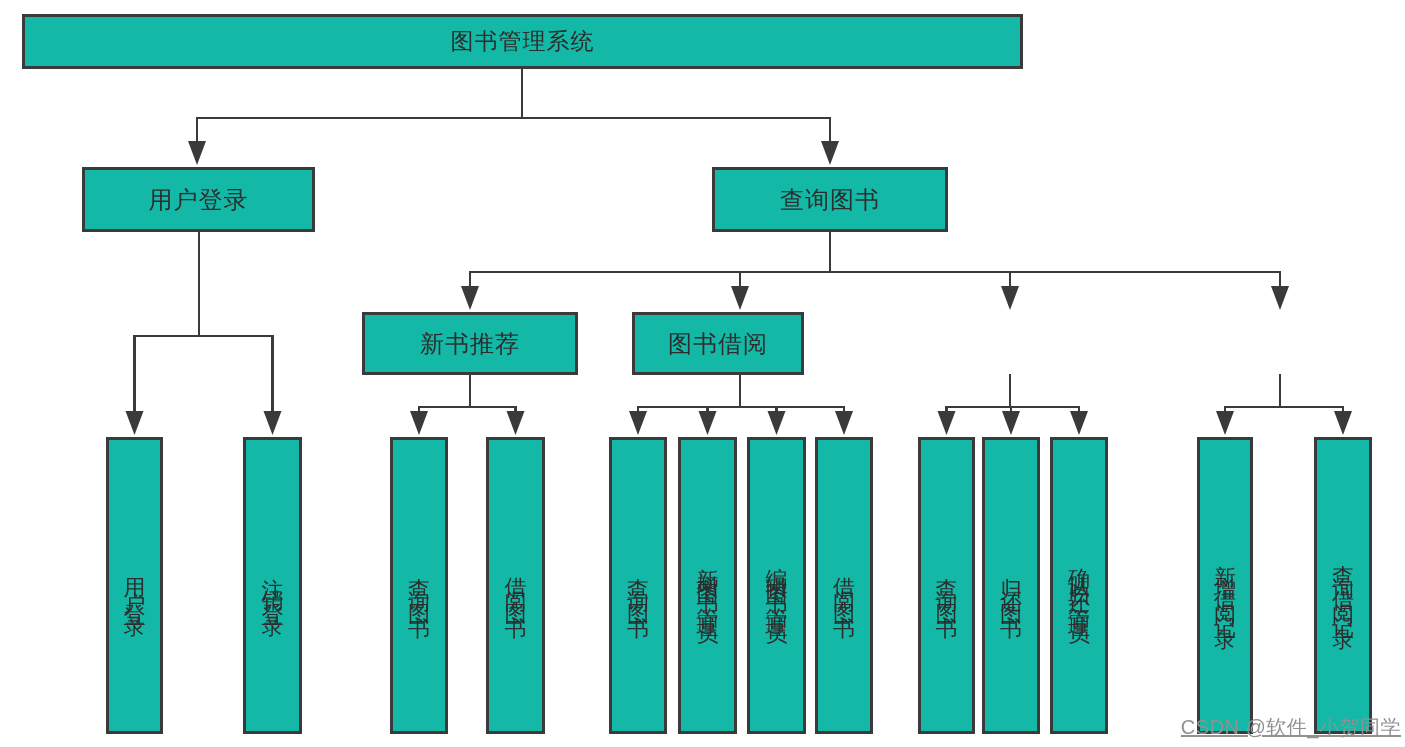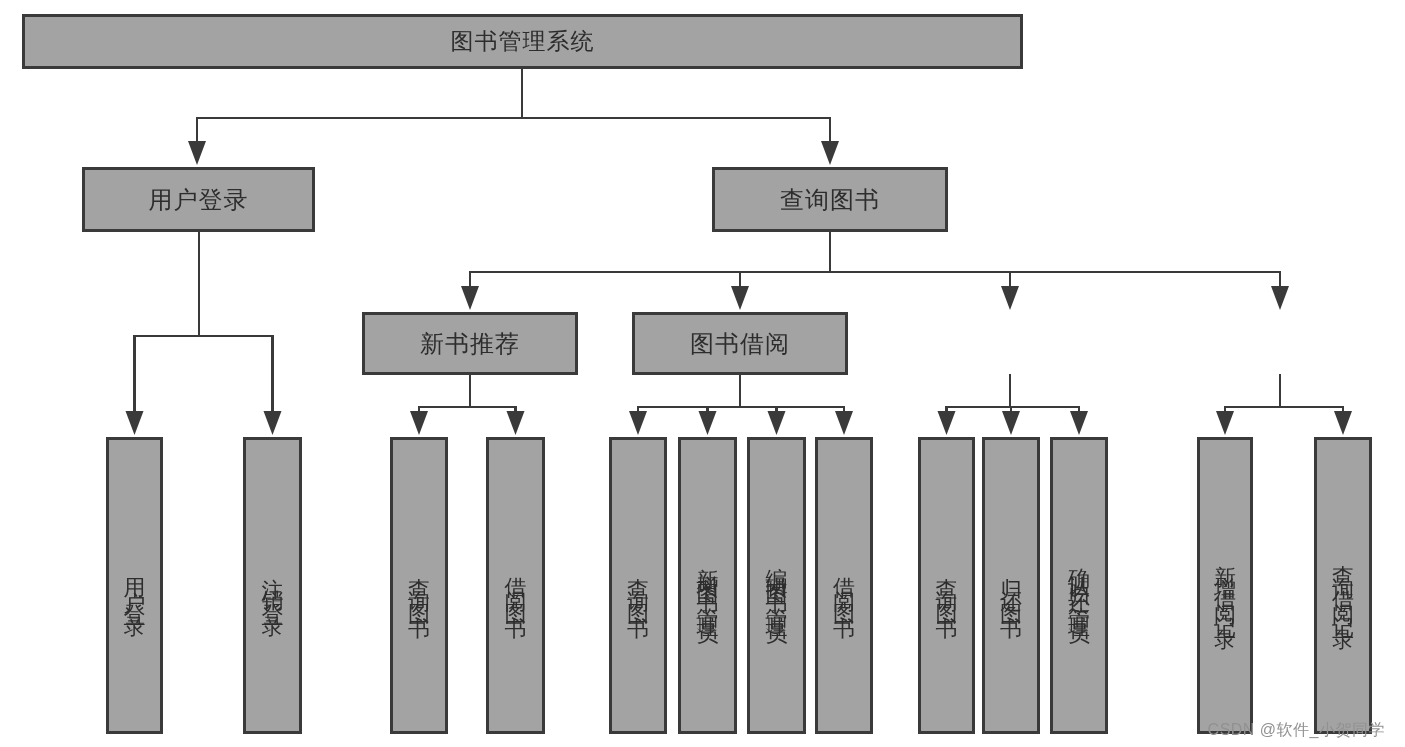--- a/index.html
+++ b/index.html
@@ -2,37 +2,38 @@
 <html><head>
 <meta charset="utf-8">
 <style>
   html,body{margin:0;padding:0;background:#ffffff;}
   .stage{
     position:relative;width:1405px;height:747px;background:#ffffff;overflow:hidden;
     font-family:"Liberation Sans","DejaVu Sans",sans-serif;
   }
   .wires{position:absolute;left:0;top:0;}
   .box{
-    position:absolute;box-sizing:border-box;background:#a3a3a3;
+    position:absolute;box-sizing:border-box;background:#14b8a6;
     border:3px solid #3a3a3a;color:#2d2d2d;
     display:flex;align-items:center;justify-content:center;
     text-align:right;
   }
   .h{font-size:24px;letter-spacing:1px;}
   .root{font-size:23px;}
   .v{
     writing-mode:vertical-rl;
     font-size:22px;letter-spacing:13px;
     line-height:1;
   }
   .v.tight{letter-spacing:8px;}
   .watermark{
-    position:absolute;right:20px;bottom:6px;
-    font-size:16px;color:#919191;letter-spacing:0.5px;
+    position:absolute;right:4px;bottom:6px;
+    font-size:20px;color:#919191;letter-spacing:0.5px;
     white-space:nowrap;
+    text-decoration:underline;
   }
 </style>
 </head>
 <body>
 
 <div class="stage">
 
   <svg class="wires" width="1405" height="747" viewBox="0 0 1405 747">
     <g stroke="#3a3a3a" stroke-width="2.8" fill="none" stroke-linecap="square" shape-rendering="crispEdges">
 
@@ -98,21 +99,21 @@
       <polygon points="1334,411 1352,411 1343,435"></polygon>
     </g>
   </svg>
 
   <div class="box h root" style="left:22px;top:14px;width:1001px;height:55px">图书管理系统</div>
 
   <div class="box h" style="left:82px;top:167px;width:233px;height:65px">用户登录</div>
   <div class="box h" style="left:712px;top:167px;width:236px;height:65px">查询图书</div>
 
   <div class="box h" style="left:362px;top:312px;width:216px;height:63px">新书推荐</div>
-  <div class="box h" style="left:632px;top:312px;width:216px;height:63px">图书借阅</div>
+  <div class="box h" style="left:632px;top:312px;width:172px;height:63px">图书借阅</div>
 
   <div class="box v" style="left:106px;top:437px;width:57px;height:297px">用户登录</div>
   <div class="box v" style="left:243px;top:437px;width:59px;height:297px">注销登录</div>
 
   <div class="box v" style="left:390px;top:437px;width:58px;height:297px">查询图书</div>
   <div class="box v" style="left:486px;top:437px;width:59px;height:297px">借阅图书</div>
 
   <div class="box v" style="left:609px;top:437px;width:58px;height:297px">查询图书</div>
   <div class="box v tight" style="left:678px;top:437px;width:59px;height:297px">新增图书（管理员）</div>
   <div class="box v tight" style="left:747px;top:437px;width:59px;height:297px">编辑图书（管理员）</div>

